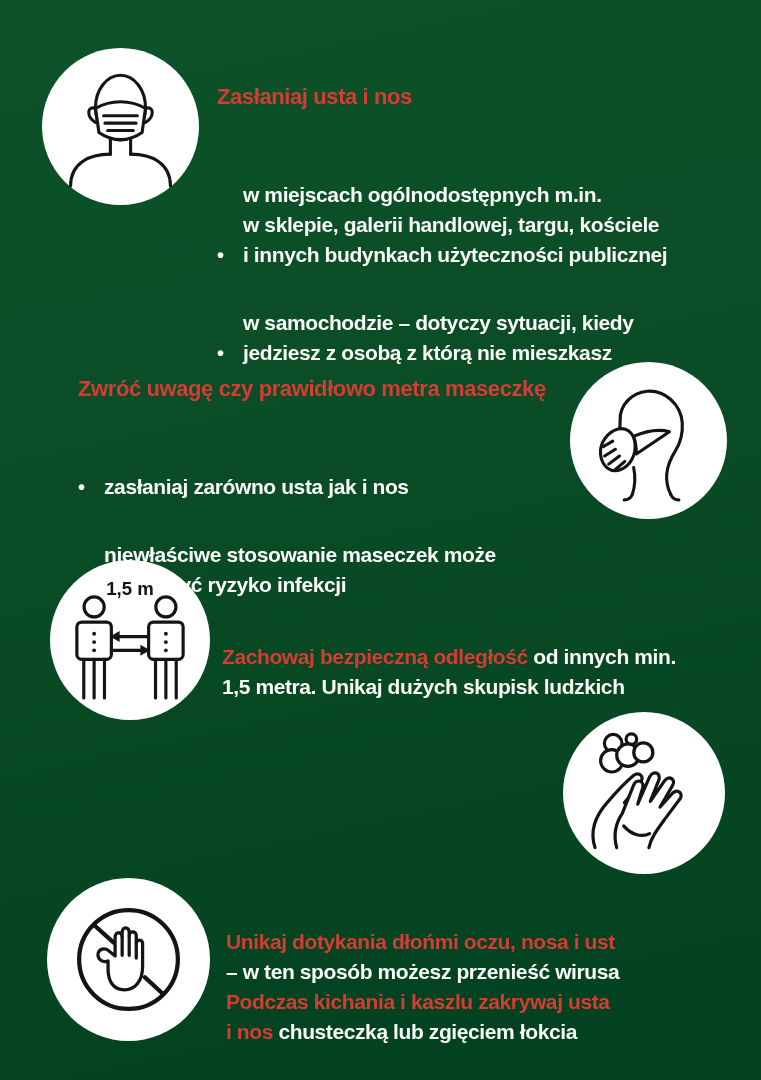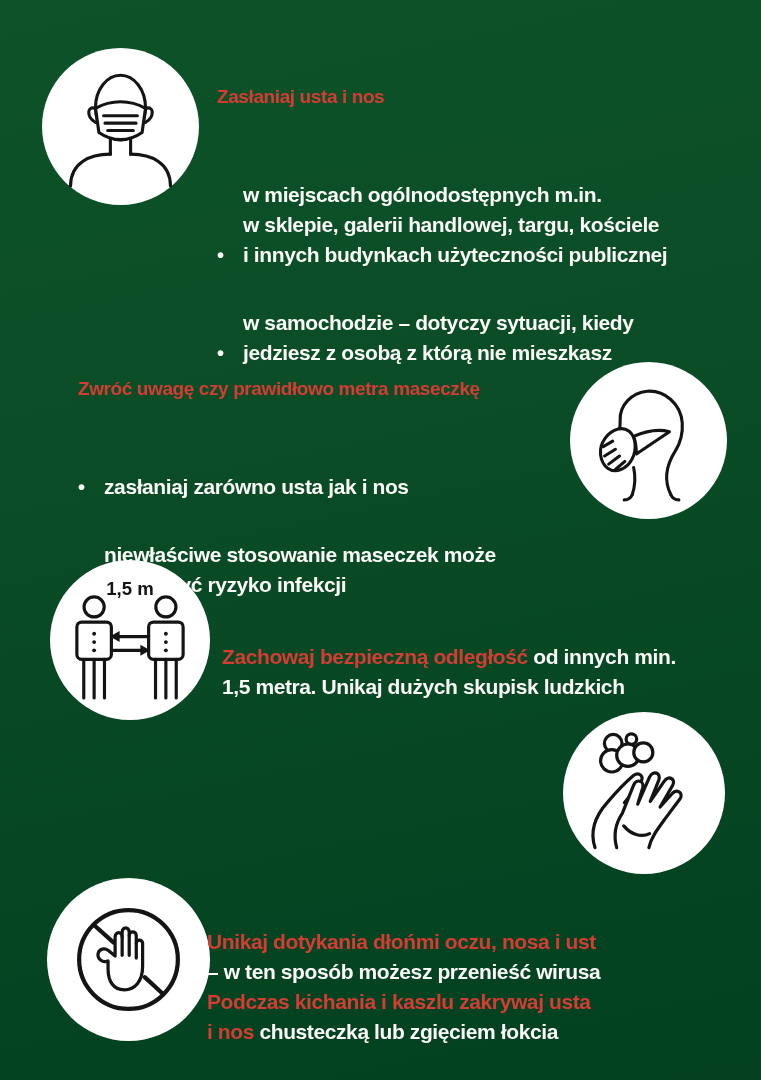--- a/index.html
+++ b/index.html
@@ -28,22 +28,22 @@
     position:absolute;
     font-size:21px;
     line-height:30px;
     letter-spacing:-0.4px;
     white-space:pre-line;
   }
   .t1{left:217px;top:52px;width:528px;}
   .t2{left:78px;top:344px;width:500px;}
   .t3{left:222px;top:612px;width:520px;}
   .t4{left:135px;top:750px;width:440px;}
-  .t5{left:207px;top:897px;width:520px;}
-  .heading{margin:0 0 8px 0;font-size:19px;line-height:30px;color:#d53c33;font-weight:bold;}
+  .t5{left:226px;top:897px;width:520px;}
+  .heading{margin:0 0 8px 0;font-size:22px;line-height:30px;color:#d53c33;font-weight:bold;}
   .bullets{display:block;}
   .bullet{display:flex;margin:0 0 8px 0;align-items:flex-end;}
   .bullet:last-child{margin-bottom:0;}
   .bullet::before{content:"\2022";flex:none;width:26px;font-size:20px;color:#fbfbf8;}
   [data-color="red"]{color:#d53c33;}
   [data-color="white"]{color:#fbfbf8;text-align:center;}
   .icon-stroke{stroke:#141414;fill:none;stroke-width:2.3;stroke-linecap:round;stroke-linejoin:round;}
   .icon-fill{fill:#141414;stroke:none;}
   .icon-white{fill:#ffffff;}
   .icon-label{font-family:"Liberation Sans","DejaVu Sans",sans-serif;font-weight:bold;font-size:13.5px;fill:#141414;}

